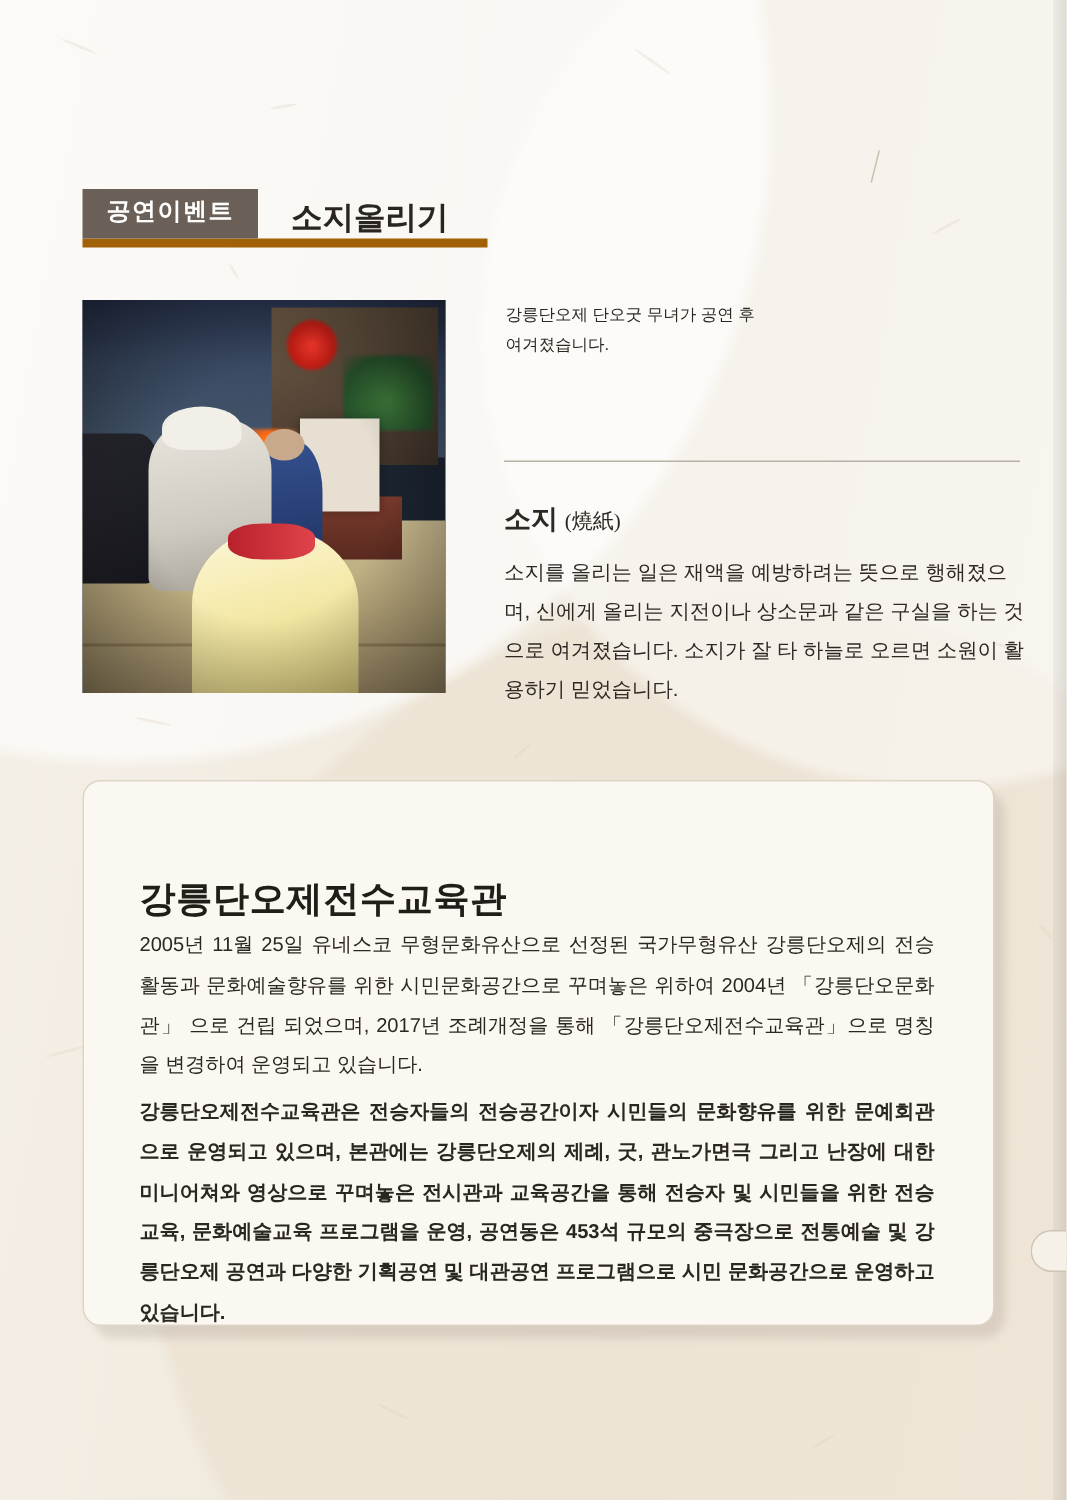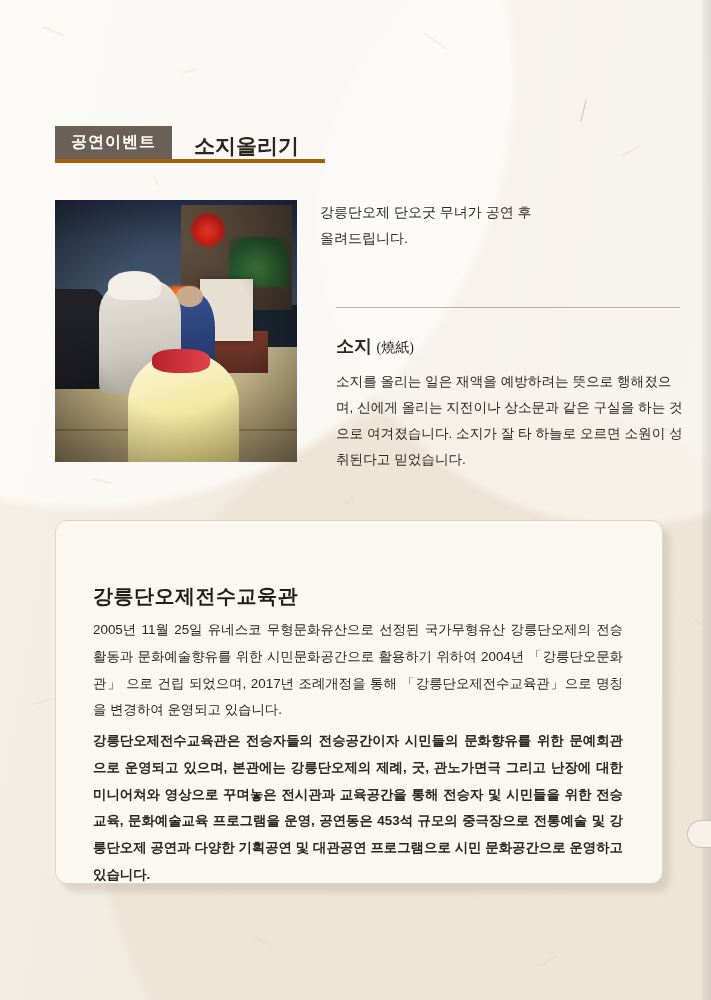--- a/index.html
+++ b/index.html
@@ -68,21 +68,21 @@
     transform: rotate(14deg);
   }
 
   
   .header-row {
     position: absolute;
     left: 55px;
     top: 126px;
     display: flex;
     align-items: stretch;
-    border-bottom: 4px solid #a16207;
+    border-bottom: 6px solid #a16207;
   }
   .tag-badge {
     background: #6b6057;
     color: #ffffff;
     font-size: 16px;
     font-weight: bold;
     letter-spacing: 1px;
     padding: 8px 16px 9px 16px;
     line-height: 1;
     display: flex;
@@ -185,25 +185,25 @@
     border-radius: 0 30% 20% 0;
   }
   .ph-vignette {
     position:absolute; inset:0;
     background: radial-gradient(ellipse at 50% 50%, rgba(0,0,0,0) 45%, rgba(0,0,0,0.45) 100%);
   }
 
   
   .lead {
     position: absolute;
-    left: 320px;
+    left: 337px;
     top: 200px;
     width: 344px;
     color: #2d2822;
-    font-size: 14px;
+    font-size: 11px;
     line-height: 1.85;
   }
   .lead .strong { font-weight: bold; }
 
   .divider {
     position: absolute;
     left: 336px;
     top: 307px;
     width: 344px;
     height: 1px;
@@ -253,21 +253,21 @@
     height: 364px;
     background: #fbf8f2;
     border: 1px solid #ded5c6;
     border-radius: 12px;
   }
   .card-title {
     position: absolute;
     left: 93px;
     top: 583px;
     color: #211d18;
-    font-size: 20px;
+    font-size: 24px;
     font-weight: bold;
     font-family: Liberation Sans, sans-serif;
     letter-spacing: 0.5px;
   }
   .card-p1 {
     position: absolute;
     left: 93px;
     top: 617px;
     width: 530px;
     color: #2a2620;
@@ -335,29 +335,29 @@
     <div class="ph-person-white"></div>
     <div class="ph-cap"></div>
     <div class="ph-person-yellow"></div>
     <div class="ph-headband"></div>
     <div class="ph-vignette"></div>
   </div>
 </div>
 
 <div class="lead">
   <div>강릉단오제 단오굿 무녀가 공연 후</div>
-  <div>올려드립니다.</div>
+  <div>여겨졌습니다.</div>
 </div>
 
 <div class="divider"></div>
 
 <div class="sub-title">
   <span>소지</span>
   <span class="hanja">(燒紙)</span>
 </div>
 
-<div class="sub-body">소지를 올리는 일은 재액을 예방하려는 뜻으로 행해졌으며, 신에게 올리는 지전이나 상소문과 같은 구실을 하는 것으로 여겨졌습니다. 소지가 잘 타 하늘로 오르면 소원이 성취된다고 믿었습니다.</div>
+<div class="sub-body">소지를 올리는 일은 재액을 예방하려는 뜻으로 행해졌으며, 신에게 올리는 지전이나 상소문과 같은 구실을 하는 것으로 여겨졌습니다. 소지가 잘 타 하늘로 오르면 소원이 활용하기 믿었습니다.</div>
 
 <div class="card-shadow"></div>
 <div class="card"></div>
 <div class="card-title">강릉단오제전수교육관</div>
-<div class="card-p1">2005년 11월 25일 유네스코 무형문화유산으로 선정된 국가무형유산 강릉단오제의 전승 활동과 문화예술향유를 위한 시민문화공간으로 활용하기 위하여 2004년 「강릉단오문화관」 으로 건립 되었으며, 2017년 조례개정을 통해 「강릉단오제전수교육관」으로 명칭을 변경하여 운영되고 있습니다.</div>
+<div class="card-p1">2005년 11월 25일 유네스코 무형문화유산으로 선정된 국가무형유산 강릉단오제의 전승 활동과 문화예술향유를 위한 시민문화공간으로 꾸며놓은 위하여 2004년 「강릉단오문화관」 으로 건립 되었으며, 2017년 조례개정을 통해 「강릉단오제전수교육관」으로 명칭을 변경하여 운영되고 있습니다.</div>
 <div class="card-p2">강릉단오제전수교육관은 전승자들의 전승공간이자 시민들의 문화향유를 위한 문예회관으로 운영되고 있으며, 본관에는 강릉단오제의 제례, 굿, 관노가면극 그리고 난장에 대한 미니어쳐와 영상으로 꾸며놓은 전시관과 교육공간을 통해 전승자 및 시민들을 위한 전승교육, 문화예술교육 프로그램을 운영, 공연동은 453석 규모의 중극장으로 전통예술 및 강릉단오제 공연과 다양한 기획공연 및 대관공연 프로그램으로 시민 문화공간으로 운영하고 있습니다.</div>
 
 </body></html>

